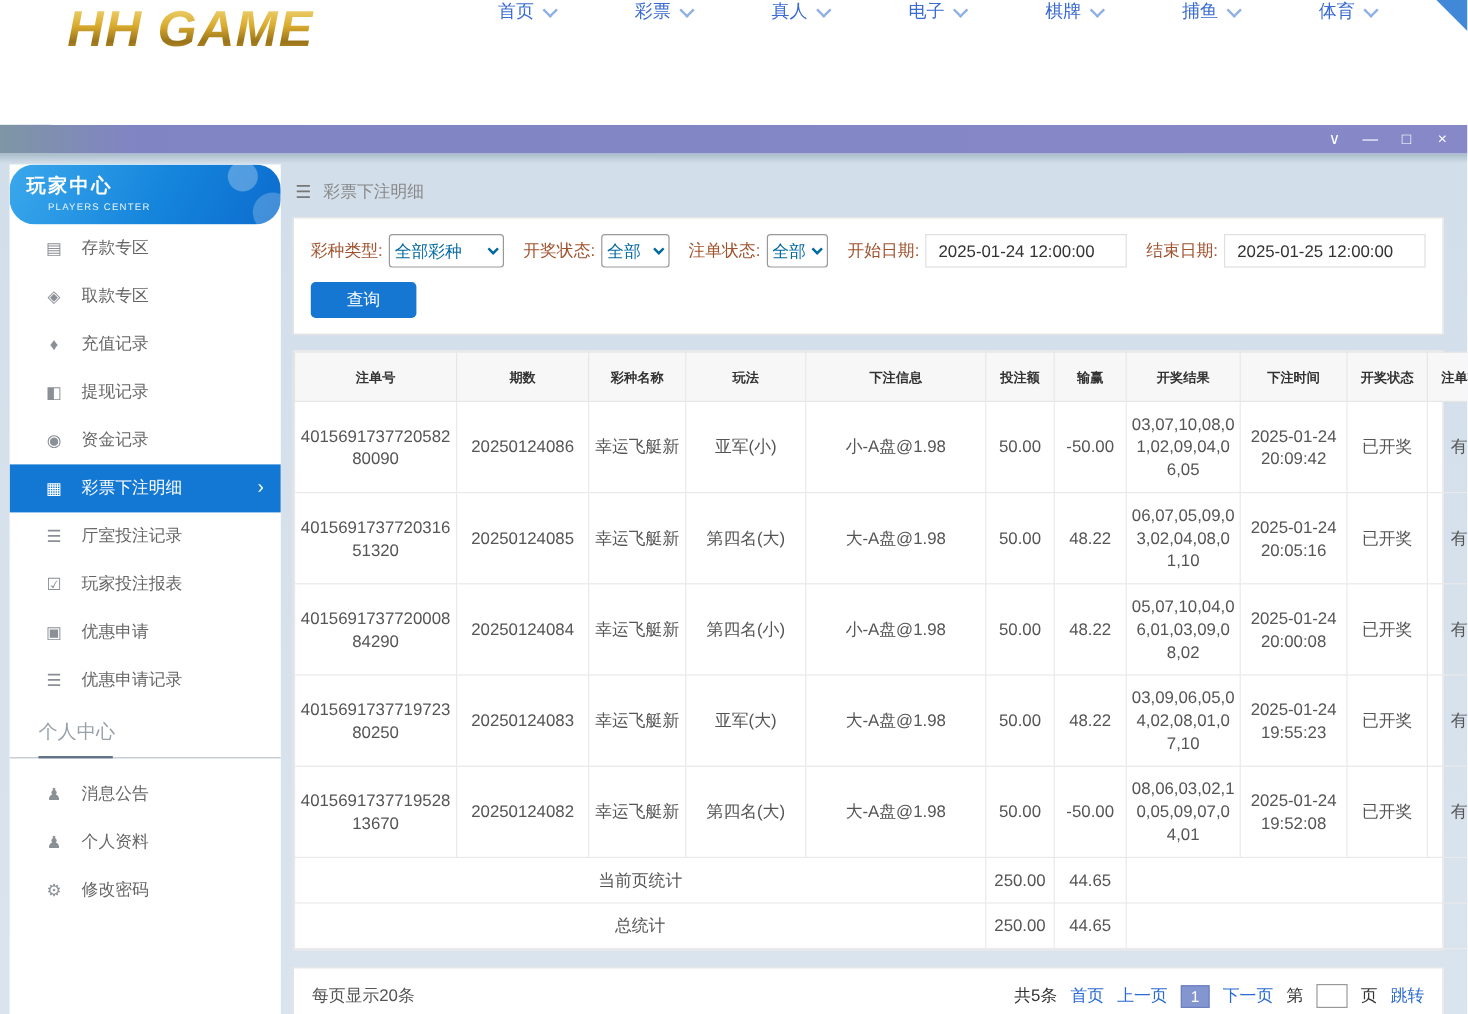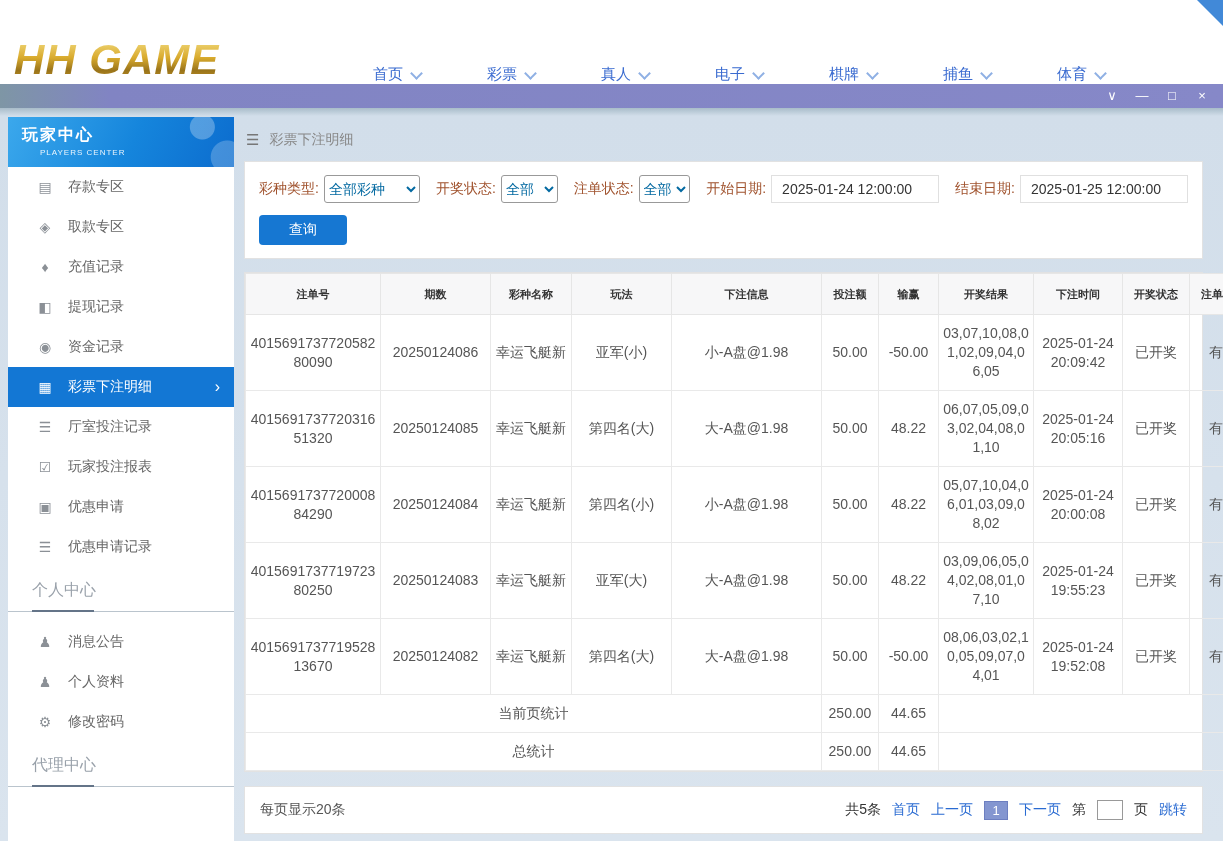--- a/index.html
+++ b/index.html
@@ -1,21 +1,21 @@
 <!DOCTYPE html>
 <html><head>
 <meta charset="utf-8">
 <style>
   html,body{margin:0;padding:0;background:#fff;}
   .screen{position:relative;width:1223px;height:845px;background:#fff;overflow:hidden;
           font-family:"Liberation Sans","DejaVu Sans",sans-serif;}
 
   
-  .topbar{height:84px;display:flex;align-items:flex-end;background:#fff;position:relative;
-          padding-left:14px;box-sizing:border-box;}
+  .topbar{height:104px;display:flex;align-items:flex-start;background:#fff;position:relative;
+          padding-left:14px;box-sizing:border-box;margin-left:42px;}
   .logo{font-size:42px;font-weight:bold;font-style:italic;letter-spacing:1px;width:300px;flex-shrink:0;
         background:linear-gradient(180deg,#f6e28c 0%,#d9ab2e 45%,#9a741a 72%,#cb9b2c 100%);
         -webkit-background-clip:text;background-clip:text;color:transparent;cursor:pointer;}
   .topnav{display:flex;align-items:center;margin-left:26px;}
   .nav-item{display:flex;align-items:center;color:#3a6bd0;font-size:15px;cursor:pointer;
             padding:0 33px;text-decoration:none;white-space:nowrap;}
   .chev{display:inline-block;width:7px;height:7px;border-right:2px solid #8fb0e4;
         border-bottom:2px solid #8fb0e4;transform:rotate(45deg);margin-left:9px;margin-top:-3px;}
   .corner{position:absolute;top:0;right:0;width:0;height:0;
           border-top:26px solid #4189d8;border-left:26px solid transparent;}
@@ -28,21 +28,21 @@
 
   
   .workspace{display:flex;height:733px;box-sizing:border-box;padding:9px 20px 0 8px;gap:10px;
              background:linear-gradient(180deg,#a8bcc9 0px,#d2deea 8px,#dae4ee 100%);}
 
   
   .sidebar{width:226px;flex-shrink:0;background:#fff;overflow:hidden;}
   .side-header{height:50px;box-sizing:border-box;padding:8px 0 0 14px;color:#fff;
     background:radial-gradient(circle at 86% 20%, rgba(255,255,255,.28) 0 12px, rgba(255,255,255,0) 13px),
                radial-gradient(circle at 97% 80%, rgba(255,255,255,.22) 0 16px, rgba(255,255,255,0) 17px),
-               linear-gradient(115deg,#3ba8ec 0%,#1585dc 55%,#0c6cce 100%);}
+               linear-gradient(115deg,#3ba8ec 0%,#1585dc 55%,#0c6cce 100%);border-radius:21px;}
   .side-title{font-size:16px;font-weight:bold;letter-spacing:2px;}
   .side-sub{font-size:8px;letter-spacing:1px;opacity:.9;margin-top:2px;margin-left:18px;}
   .side-section{margin:13px 0 10px;padding:0 0 10px 24px;font-size:16px;color:#99a1aa;
                 border-bottom:1px solid #bac4cd;position:relative;}
   .side-section::after{content:"";position:absolute;left:24px;bottom:-1px;width:62px;height:2px;background:#647488;}
   .menu-item{height:40px;display:flex;align-items:center;padding-left:28px;color:#666;
              font-size:14px;cursor:pointer;position:relative;}
   .mi-icon{width:18px;margin-right:14px;color:#8b9096;font-size:14px;text-align:center;}
   .menu-item.active{background:#1377d4;color:#fff;}
   .menu-item.active .mi-icon{color:#fff;}
@@ -190,21 +190,20 @@
             <span>消息公告</span>
           </div>
           <div class="menu-item">
             <span class="mi-icon">♟</span>
             <span>个人资料</span>
           </div>
           <div class="menu-item">
             <span class="mi-icon">⚙</span>
             <span>修改密码</span>
           </div>
-          <div class="side-section">代理中心</div>
         </div>
     </aside>
 
     <main class="content">
 
       <div class="breadcrumb">
         <span class="bc-icon">☰</span>
         <span>彩票下注明细</span>
       </div>
 

